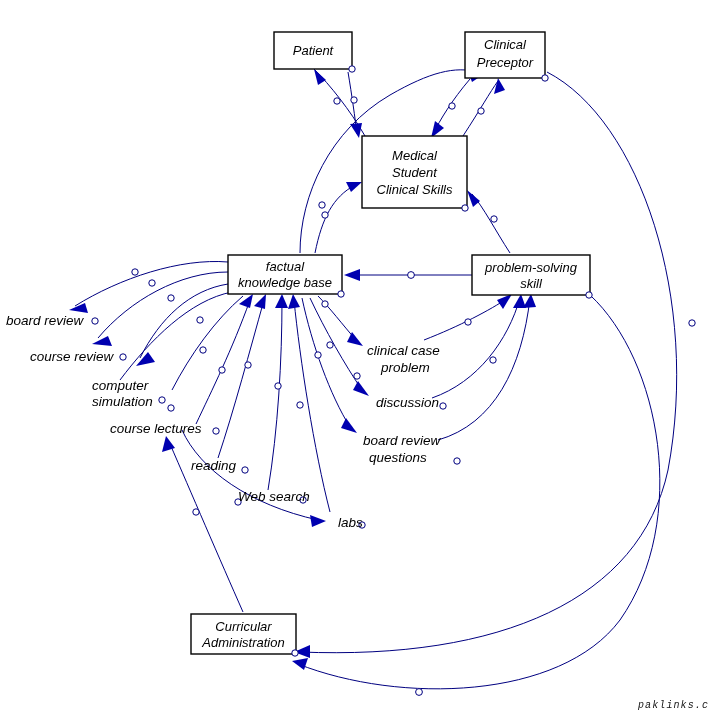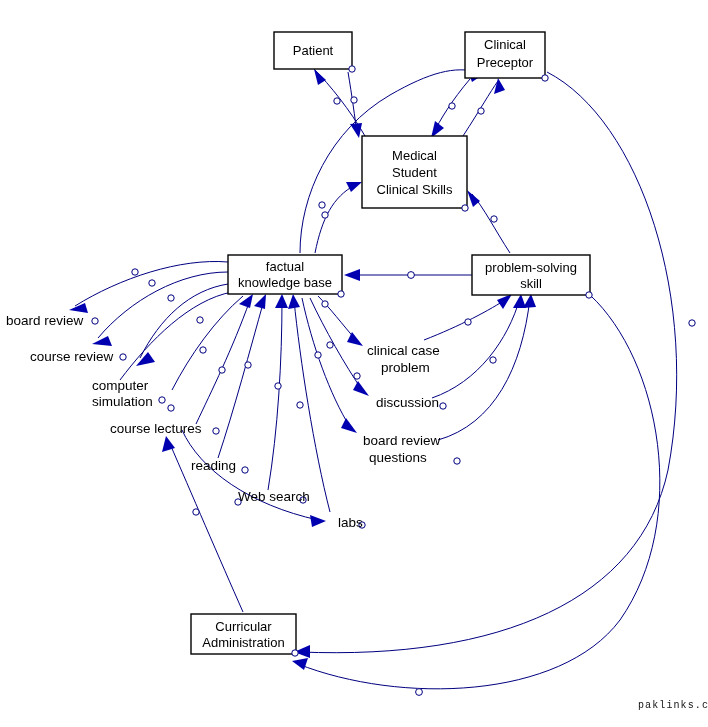--- a/index.html
+++ b/index.html
@@ -7,20 +7,21 @@
     padding: 0;
     background: #ffffff;
   }
   #canvas-wrap {
     position: relative;
     width: 708px;
     height: 727px;
     background: #ffffff;
     overflow: hidden;
     font-family: "Liberation Sans", sans-serif;
+    font-style: italic;
   }
   svg#diagram {
     position: absolute;
     left: 0;
     top: 0;
     width: 708px;
     height: 727px;
   }
   .edge {
     fill: none;

